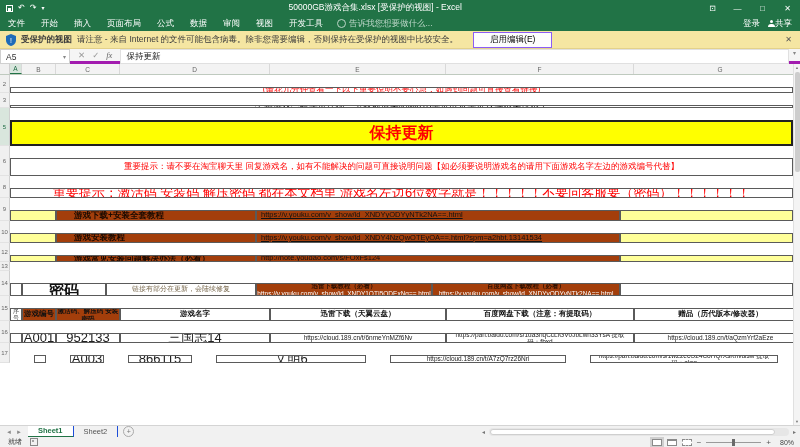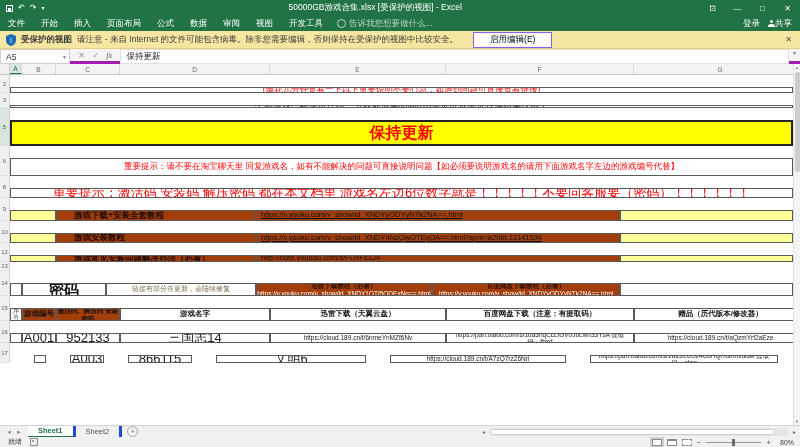--- a/index.html
+++ b/index.html
@@ -74,21 +74,21 @@
 
   
   .vscroll{position:absolute;top:0;right:0;bottom:0;width:7px;background:#f4f4f4;border-left:1px solid #e0e0e0;display:flex;flex-direction:column;align-items:center;box-sizing:border-box;}
   .vscroll .arr{font-size:4px;color:#777;line-height:7px;}
   .vthumb{width:5px;height:100px;background:#cdcdcd;border-radius:2px;margin:1px 0;}
   .vspace{flex:1;}
 
   
   .tabbar{height:12px;background:#f1f1f1;border-top:1px solid #d4d4d4;display:flex;align-items:center;flex:none;font-size:7.5px;color:#555;box-sizing:border-box;}
   .tab-nav{display:flex;gap:4px;padding:0 6px;font-size:6px;color:#888;}
-  .stab{padding:0 10px;height:12px;display:flex;align-items:center;background:#f1f1f1;border-right:3px solid #1d4ed8;}
+  .stab{padding:0 10px;height:12px;display:flex;align-items:center;background:#f1f1f1;border-right:1px solid #1d4ed8;}
   .stab.active{background:#fff;color:#217346;font-weight:bold;border-bottom:2px solid #217346;box-sizing:border-box;}
   .newsheet{width:9px;height:9px;border:1px solid #aaa;border-radius:50%;display:flex;align-items:center;justify-content:center;font-size:7px;color:#777;margin-left:5px;}
   .hscroll{margin-left:auto;display:flex;align-items:center;height:100%;}
   .hscroll .arr{font-size:5px;color:#777;padding:0 3px;}
   .htrack{width:300px;height:8px;background:#e6e6e6;border-radius:4px;position:relative;}
   .hthumb{position:absolute;left:1px;top:1px;height:6px;width:285px;background:#fff;border:1px solid #cfcfcf;border-radius:3px;box-sizing:border-box;}
 
   
   .statusbar{height:10px;background:#f1f1f1;display:flex;align-items:center;flex:none;font-size:7px;color:#444;box-sizing:border-box;}
   .statusbar .ready{padding:0 8px;}

